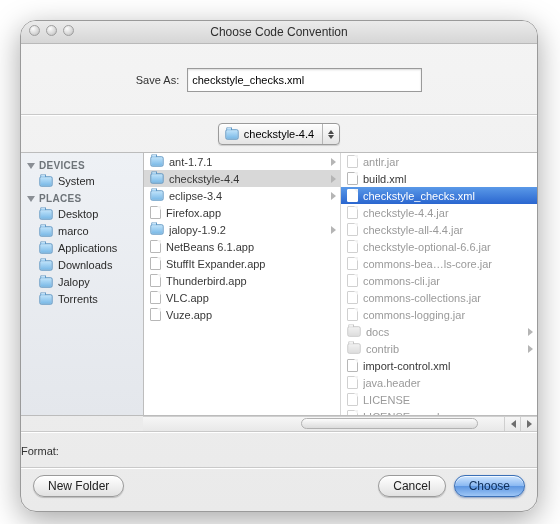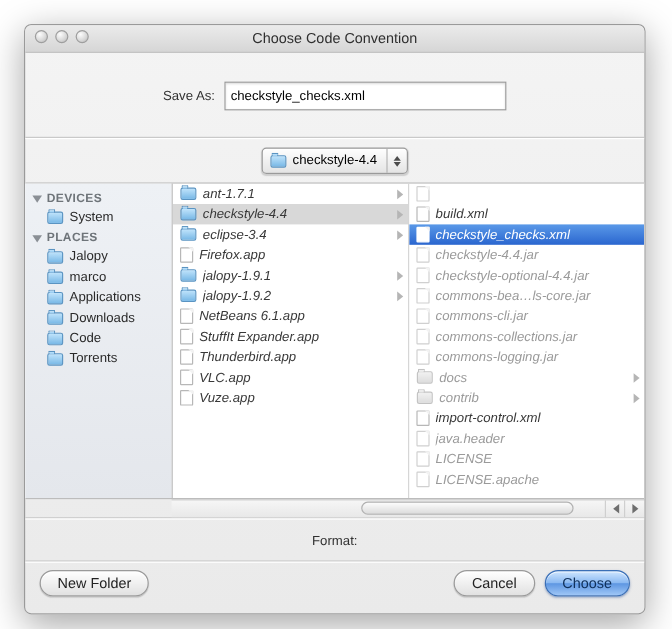--- a/index.html
+++ b/index.html
@@ -6,21 +6,21 @@
     margin: 0;
     padding: 20px;
     background: #fff;
     font-family: "Lucida Grande", "Helvetica Neue", Arial, sans-serif;
     font-size: 11px;
     color: #000;
   }
   .window {
     width: 516px;
     border: 1px solid #9a9a9a;
-    border-radius: 6px;
+    border-radius: 16px;
     box-shadow: 0 8px 30px rgba(0,0,0,0.35);
     background: linear-gradient(#f4f4f4, #eaeaea);
     overflow: hidden;
   }
   .titlebar {
     position: relative;
     height: 22px;
     background: linear-gradient(#ebebeb, #d6d6d6);
     border-bottom: 1px solid #b9b9b9;
     text-align: center;
@@ -202,21 +202,20 @@
     height: 17px;
     font-size: 11px;
     color: #383838;
     white-space: nowrap;
     position: relative;
   }
   .row .label {
     flex: 1;
     overflow: hidden;
     text-overflow: ellipsis;
-    font-style: italic;
   }
   .row.dim { color: #9a9a9a; }
   .row .tri {
     width: 0; height: 0;
     border-top: 4px solid transparent;
     border-bottom: 4px solid transparent;
     border-left: 5px solid #b5b5b5;
     margin-left: auto;
   }
   .row.selected-soft {
@@ -281,20 +280,21 @@
   .tri-r {
     width:0;height:0;border-top:4px solid transparent;border-bottom:4px solid transparent;border-left:5px solid #6e6e6e;
   }
 
   .format-row {
     display:flex;
     align-items:flex-start;
     justify-content:center;
     gap:0;
     padding: 12px 0 10px;
+    flex-direction: column;
   }
   .format-row label { color:#313131; }
   .format-popup .content { width: 190px; }
 
   .footer {
     display:flex;
     align-items:center;
     padding: 6px 12px 14px;
     gap: 8px;
   }
@@ -364,37 +364,37 @@
         <div class="sb-item">
           <span class="folder small"></span>
           <span>System</span>
         </div>
         <div class="sb-header">
           <span class="disclose"></span>
           <span>PLACES</span>
         </div>
         <div class="sb-item">
           <span class="folder small"></span>
+          <span>Desktop</span>
+        </div>
+        <div class="sb-item">
+          <span class="folder small"></span>
+          <span>marco</span>
+        </div>
+        <div class="sb-item">
+          <span class="folder small"></span>
+          <span>Applications</span>
+        </div>
+        <div class="sb-item">
+          <span class="folder small"></span>
+          <span>Downloads</span>
+        </div>
+        <div class="sb-item">
+          <span class="folder small"></span>
           <span>Jalopy</span>
-        </div>
-        <div class="sb-item">
-          <span class="folder small"></span>
-          <span>marco</span>
-        </div>
-        <div class="sb-item">
-          <span class="folder small"></span>
-          <span>Applications</span>
-        </div>
-        <div class="sb-item">
-          <span class="folder small"></span>
-          <span>Downloads</span>
-        </div>
-        <div class="sb-item">
-          <span class="folder small"></span>
-          <span>Code</span>
         </div>
         <div class="sb-item">
           <span class="folder small"></span>
           <span>Torrents</span>
         </div>
       </div>
     <div class="columns">
       <div class="col">
         <div class="col-list" id="col1">
             <div class="row">
@@ -411,25 +411,20 @@
               <span class="folder small"></span>
               <span class="label">eclipse-3.4</span>
               <span class="tri"></span>
             </div>
             <div class="row">
               <span class="doc"></span>
               <span class="label">Firefox.app</span>
             </div>
             <div class="row">
               <span class="folder small"></span>
-              <span class="label">jalopy-1.9.1</span>
-              <span class="tri"></span>
-            </div>
-            <div class="row">
-              <span class="folder small"></span>
               <span class="label">jalopy-1.9.2</span>
               <span class="tri"></span>
             </div>
             <div class="row">
               <span class="doc"></span>
               <span class="label">NetBeans 6.1.app</span>
             </div>
             <div class="row">
               <span class="doc"></span>
               <span class="label">StuffIt Expander.app</span>
@@ -445,36 +440,41 @@
             <div class="row">
               <span class="doc"></span>
               <span class="label">Vuze.app</span>
             </div>
           </div>
       </div>
       <div class="col">
         <div class="col-list" id="col2">
             <div class="row dim">
               <span class="doc"></span>
+              <span class="label">antlr.jar</span>
             </div>
             <div class="row">
               <span class="doc"></span>
               <span class="label">build.xml</span>
             </div>
             <div class="row selected">
               <span class="doc"></span>
               <span class="label">checkstyle_checks.xml</span>
             </div>
             <div class="row dim">
               <span class="doc"></span>
               <span class="label">checkstyle-4.4.jar</span>
             </div>
             <div class="row dim">
               <span class="doc"></span>
-              <span class="label">checkstyle-optional-4.4.jar</span>
+              <span class="label">checkstyle-all-4.4.jar</span>
+            </div>
+            <div class="row dim">
+              <span class="doc"></span>
+              <span class="label">checkstyle-optional-6.6.jar</span>
             </div>
             <div class="row dim">
               <span class="doc"></span>
               <span class="label">commons-bea…ls-core.jar</span>
             </div>
             <div class="row dim">
               <span class="doc"></span>
               <span class="label">commons-cli.jar</span>
             </div>
             <div class="row dim">

